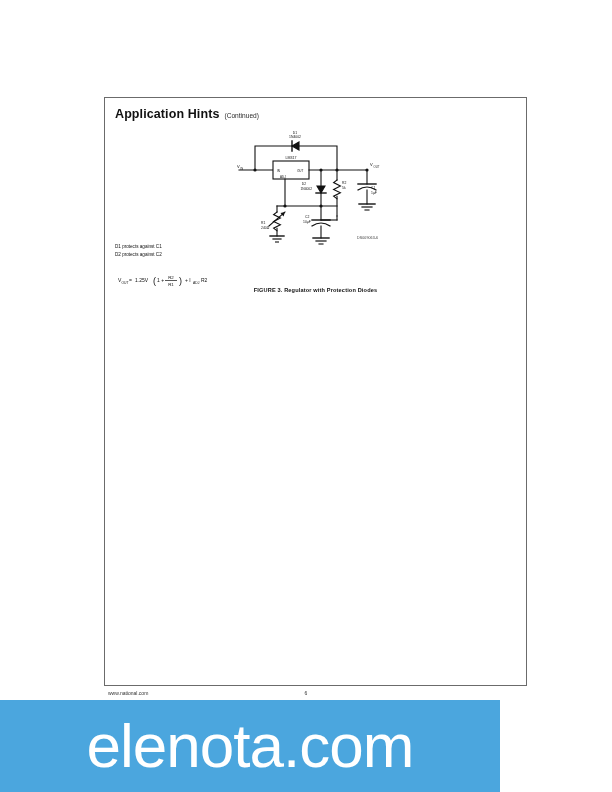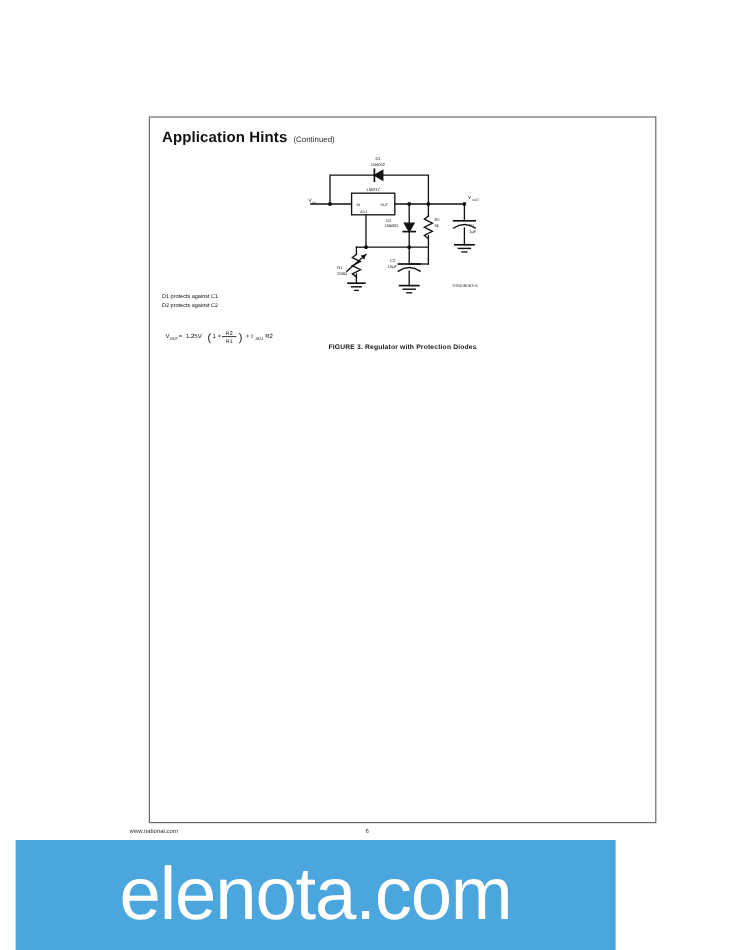--- a/index.html
+++ b/index.html
@@ -7,21 +7,21 @@
     width: 612px; height: 792px;
     background: #ffffff;
     font-family: "Liberation Sans", sans-serif;
     overflow: hidden;
   }
   #root { position: relative; width: 612px; height: 792px; background:#fff; }
 
   
   .page-frame {
     position: absolute;
-    left: 124px; top: 97px;
+    left: 104px; top: 97px;
     width: 423px; height: 589px;
     border: 1px solid #6b6b6b;
     background: #ffffff;
     box-sizing: border-box;
   }
 
   
   .section-header {
     position: absolute;
     left: 10px; top: 9px;
@@ -78,21 +78,21 @@
     position: absolute; left: 0; top: 690px; width: 612px;
     text-align: center;
     font-size: 5px; color: #333;
   }
 
   
   .watermark-band {
     position: absolute; left: 0; top: 700px;
     width: 500px; height: 92px;
     background: #4ba6de;
-    display: flex; align-items: center; justify-content: center; margin-left: 13px;
+    display: flex; align-items: center; justify-content: center;
   }
   .watermark-text {
     color: #ffffff;
     font-size: 62px;
     font-weight: 400;
     letter-spacing: -1px;
     line-height: 1;
     font-family: "Liberation Sans", sans-serif;
   }
   svg { display:block; overflow: visible; }

